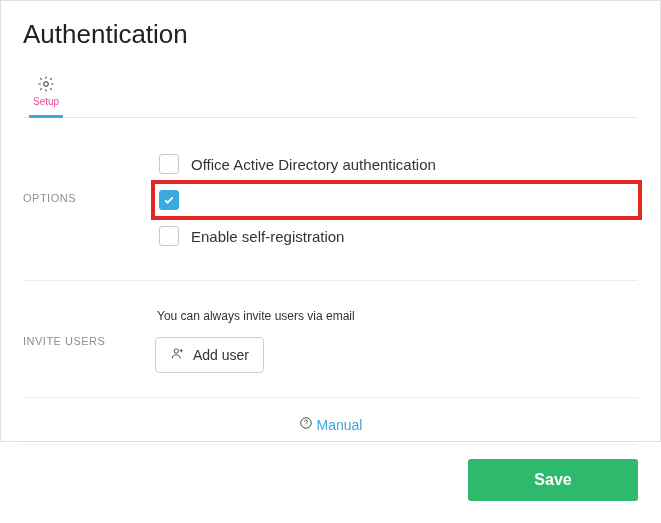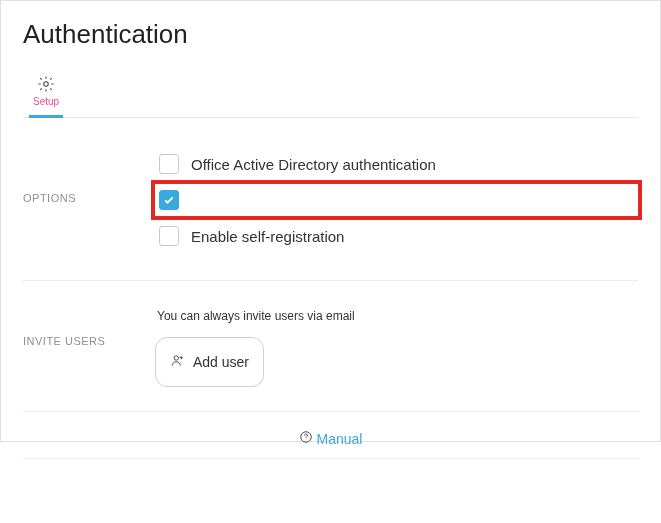--- a/index.html
+++ b/index.html
@@ -98,23 +98,23 @@
   .checkmark {
     width:12px; height:12px; stroke:#fff; stroke-width:2.5; fill:none;
   }
 
   .invite-text { font-size:12px; color:#333; margin:2px 0 14px 2px; }
   .add-user-btn {
     display:inline-flex;
     align-items:center;
     gap:8px;
     border:1px solid #d0d0d0;
-    border-radius:12px;
+    border-radius:4px;
     background:#fff;
-    padding:15px 14px;
+    padding:8px 14px;
     font-size:14px;
     color:#333;
     cursor:pointer;
   }
   .user-svg { width:15px; height:15px; stroke:#444; stroke-width:1.5; fill:none; }
 
   .manual-link-row {
     text-align:center;
     padding:18px 0 10px 0;
     border-bottom:1px solid #ececec;
@@ -210,14 +210,17 @@
         <svg class="qmark-svg" viewBox="0 0 24 24">
           <circle cx="12" cy="12" r="9"></circle>
           <path d="M9.5 9.5a2.5 2.5 0 1 1 3.5 2.3c-.9.4-1 .9-1 1.7"></path>
           <circle cx="12" cy="17" r="0.6" fill="#444" stroke="none"></circle>
         </svg>
       </span>
       <span>Manual</span>
     </a>
   </div>
 
+  <div class="footer">
+    <button class="save-btn">Save</button>
+  </div>
 
 </div>
 
 </body></html>

